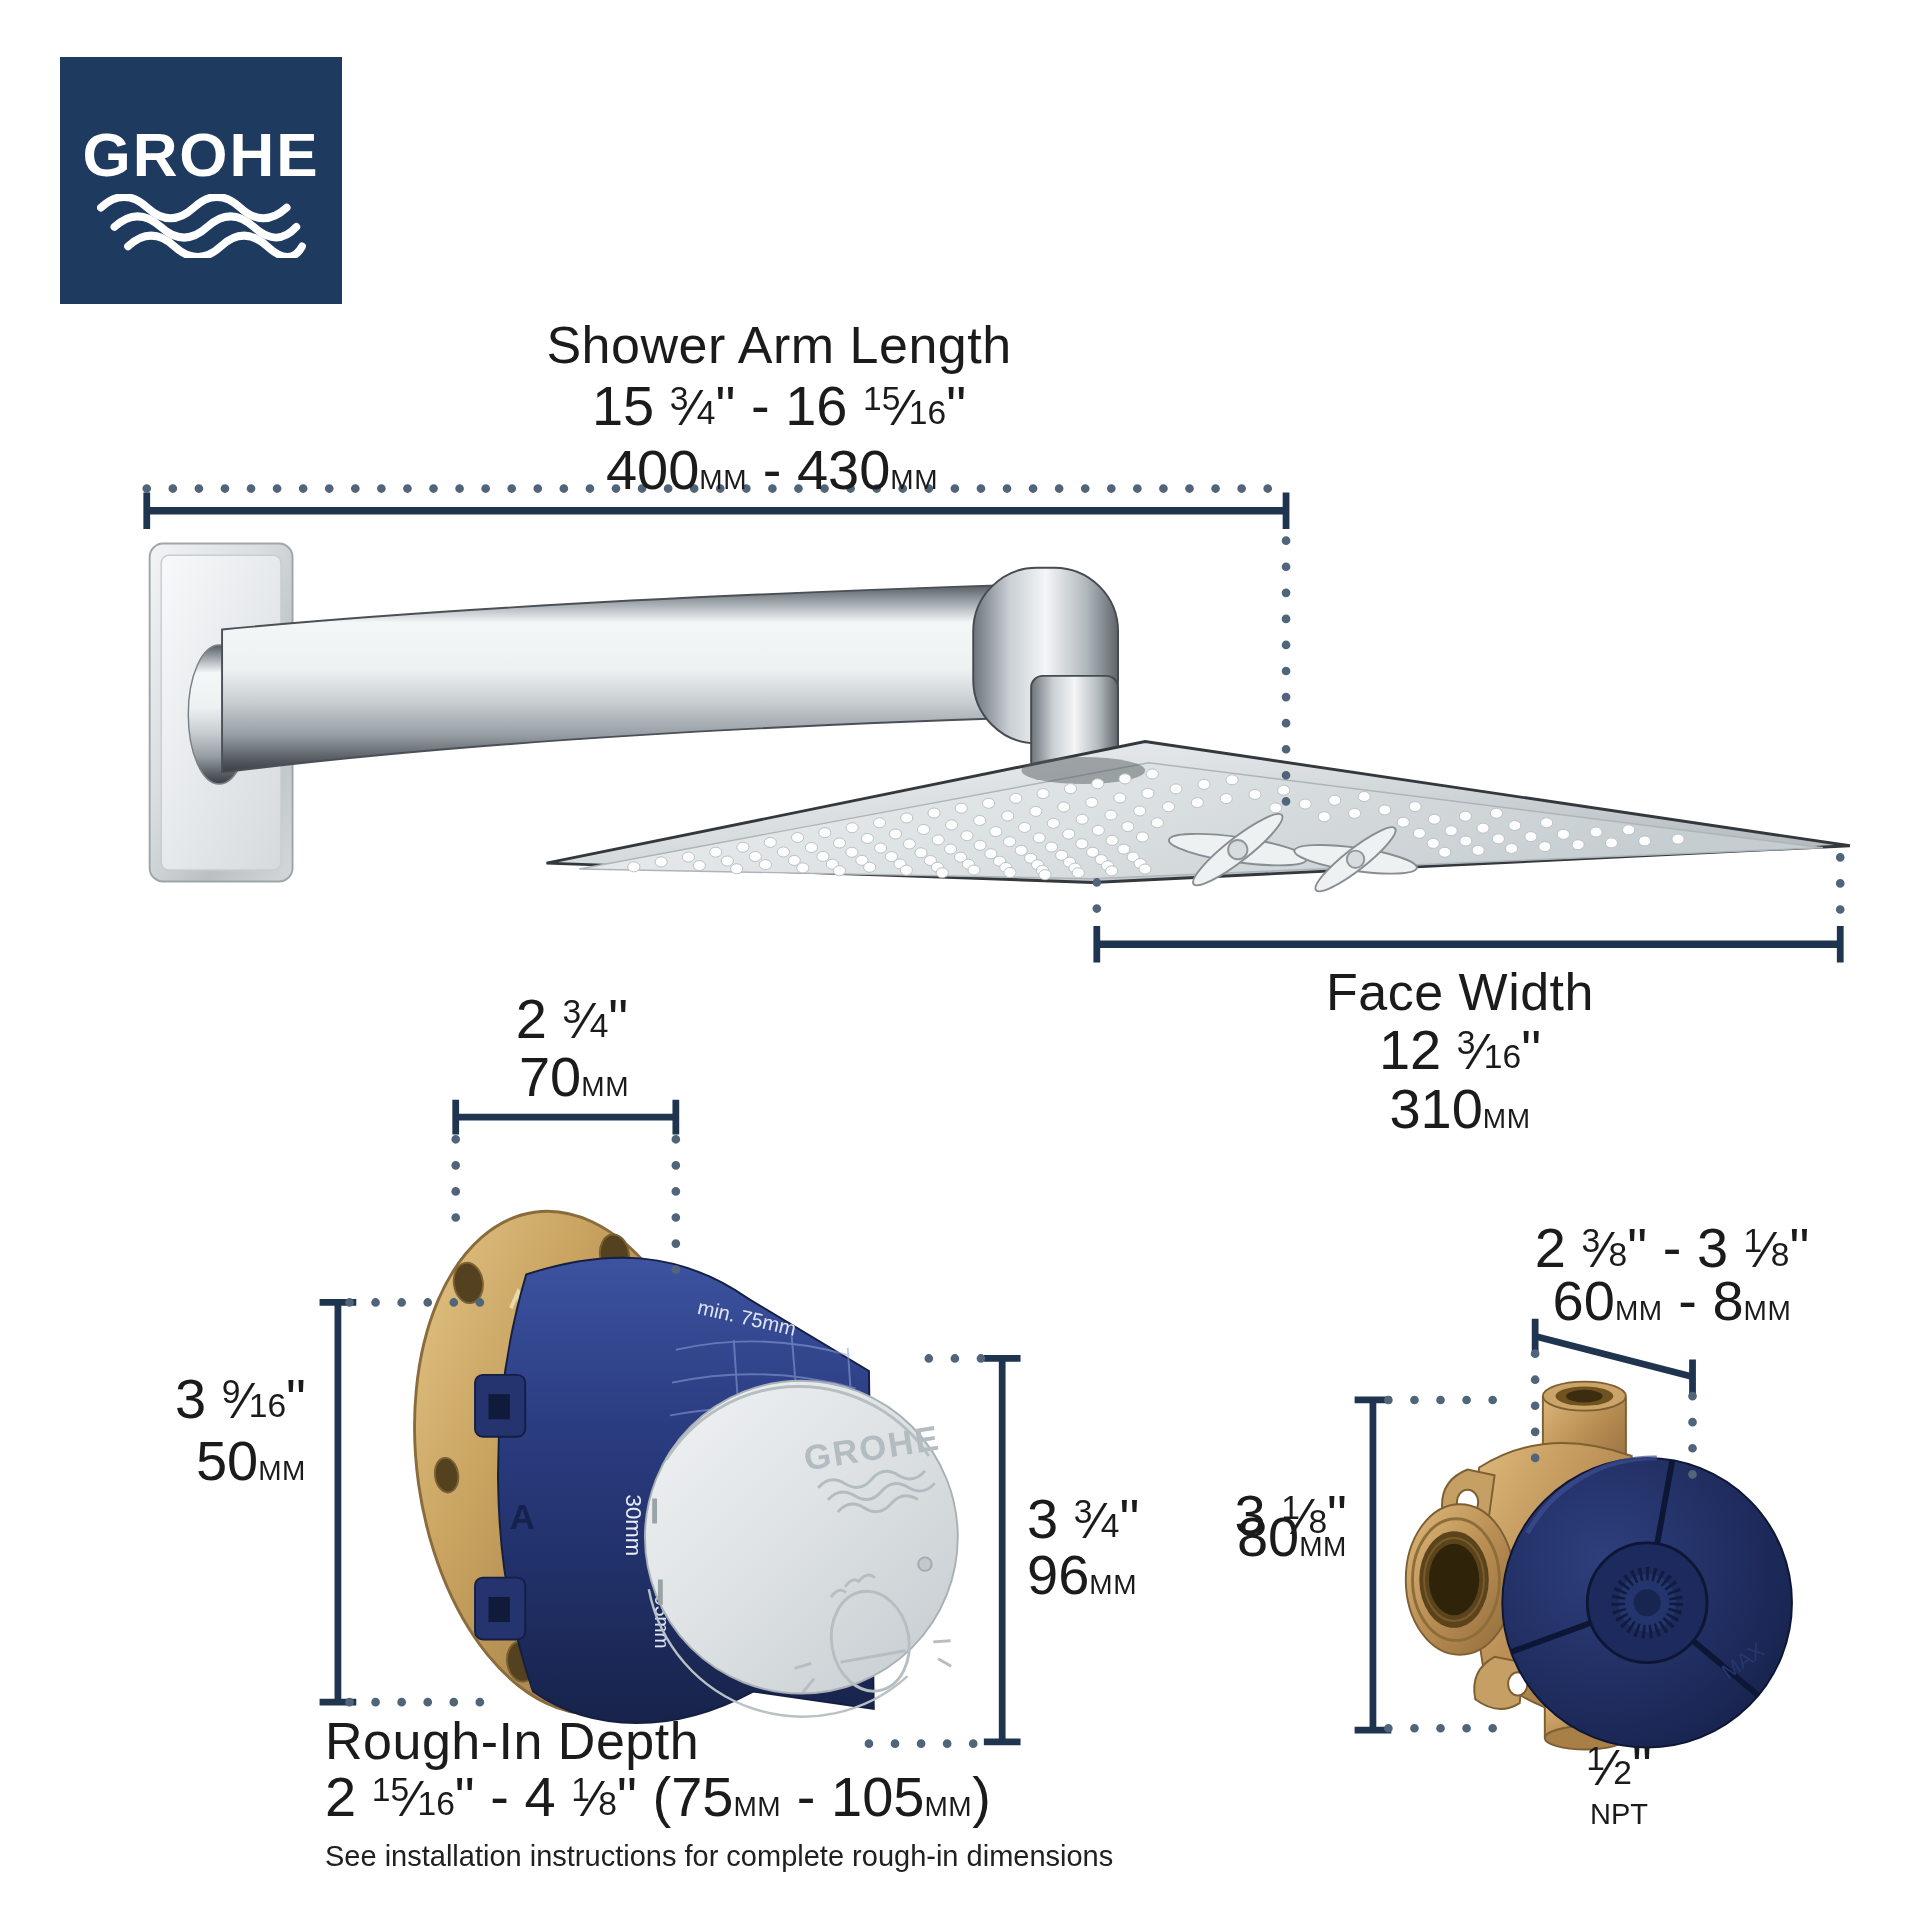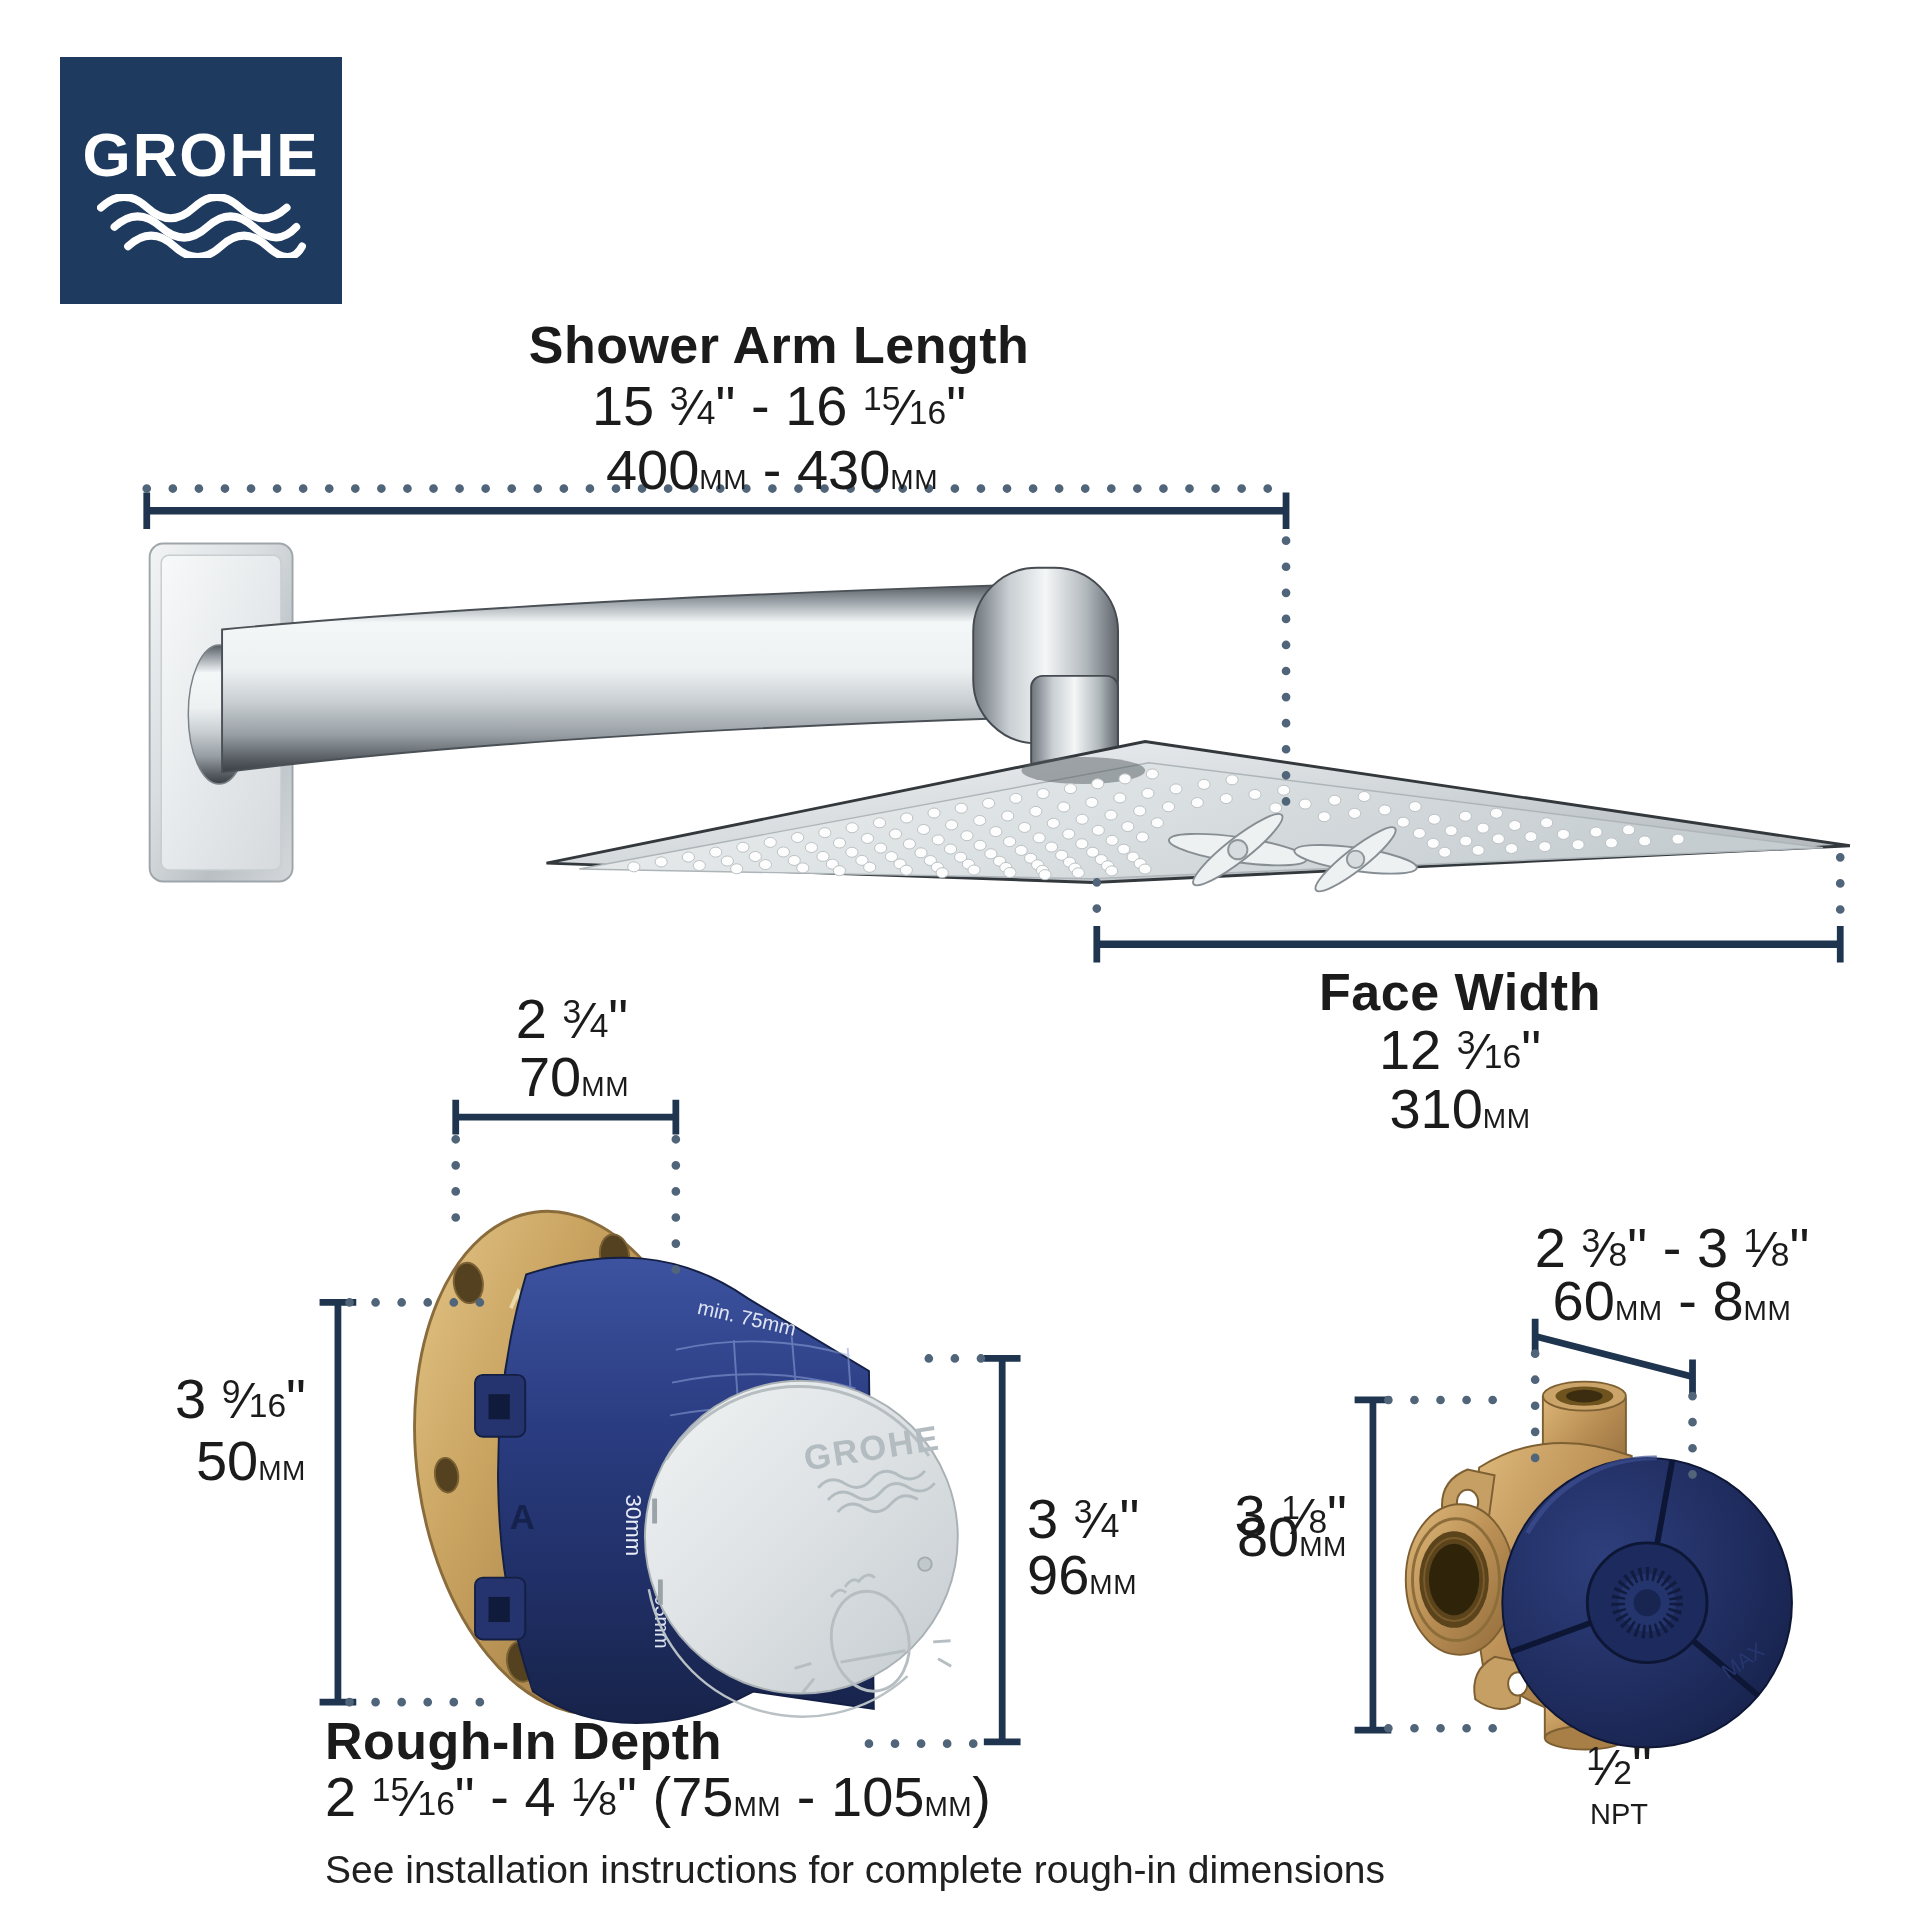--- a/index.html
+++ b/index.html
@@ -2,23 +2,23 @@
 <html><head>
 <meta charset="utf-8">
 <style>
   html,body{margin:0;padding:0;background:#ffffff;}
   .canvas{position:relative;width:1931px;height:1931px;background:#ffffff;overflow:hidden;
           font-family:"Liberation Sans","DejaVu Sans",sans-serif;color:#1b1b1b;}
   .art{position:absolute;left:0;top:0;width:1931px;height:1931px;}
   .txt{position:absolute;white-space:nowrap;line-height:1;}
   .center{transform:translateX(-50%);}
   .right{text-align:right;}
-  .size-title{font-size:52px;font-weight:bold;letter-spacing:0.5px;}
+  .size-title{font-size:52px;font-weight:normal;letter-spacing:0.5px;}
   .size-num{font-size:56px;}
-  .size-note{font-size:39px;color:#202020;margin-top:8px;}
+  .size-note{font-size:29px;color:#202020;}
   .size-small{font-size:29px;}
   
   .t-w,.t-q,.t-x{font-size:1em;}
   .t-n{font-size:.6em;vertical-align:.45em;}
   .t-s{font-size:.9em;}
   .t-d{font-size:.6em;vertical-align:.04em;}
   .t-u{font-size:.5em;letter-spacing:.02em;}
   
   .logo{position:absolute;left:60px;top:57px;width:282px;height:247px;background:#1e3a5e;
         display:flex;flex-direction:column;align-items:center;}

